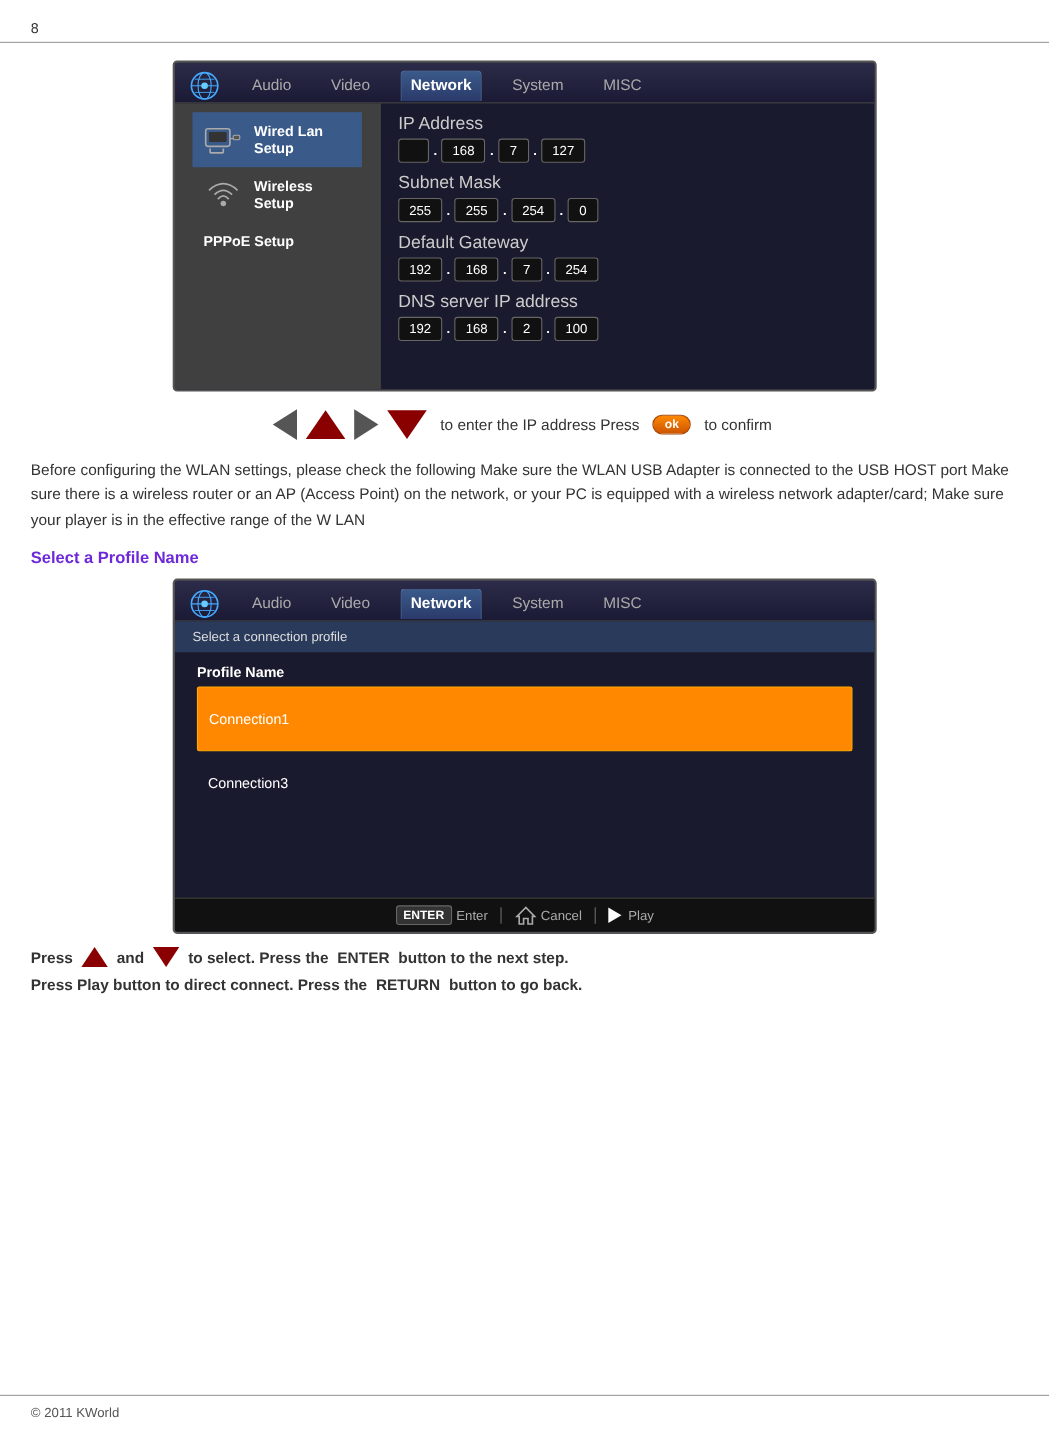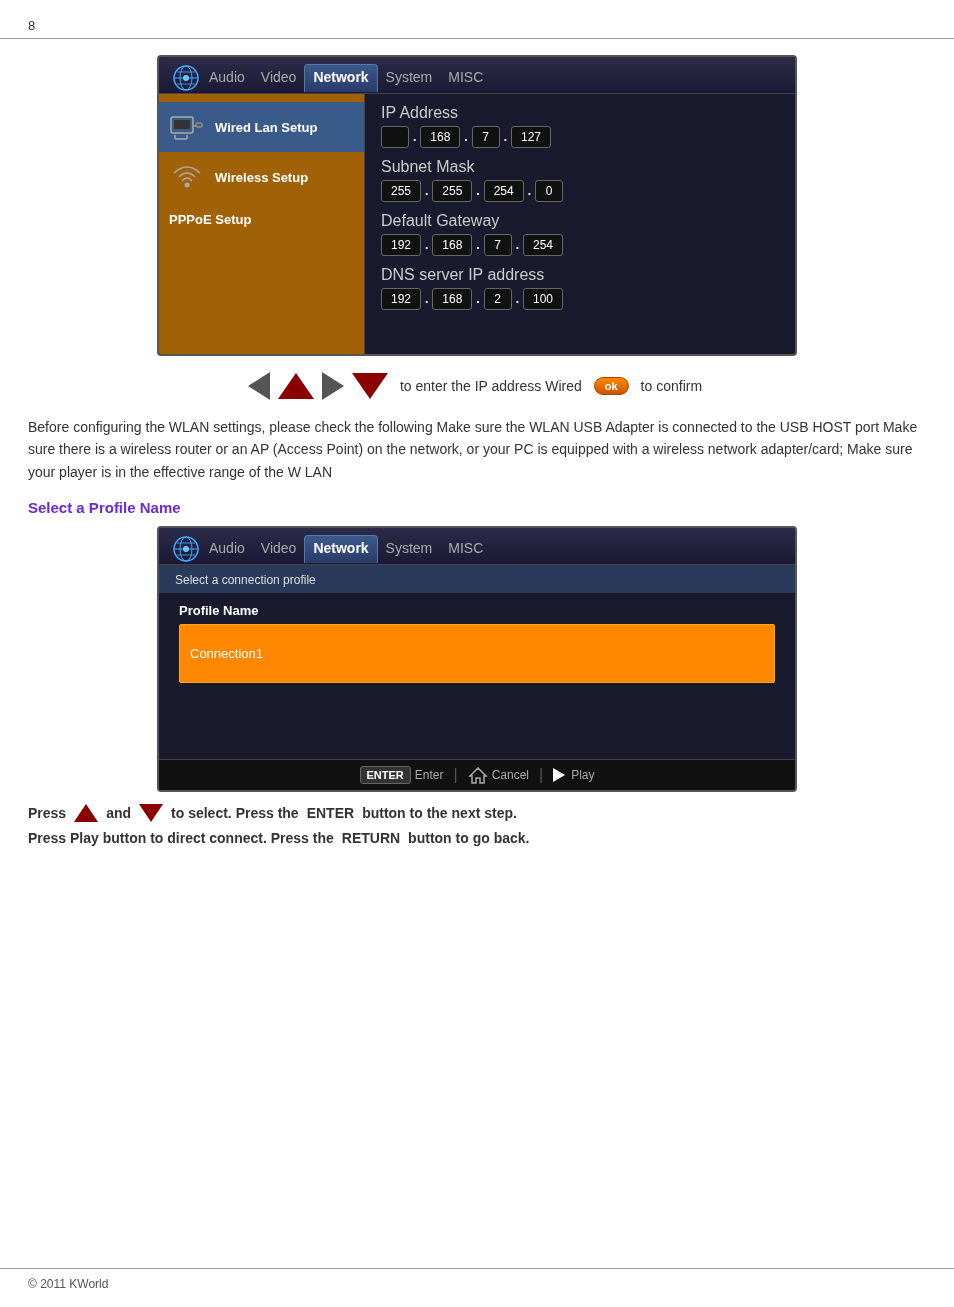--- a/index.html
+++ b/index.html
@@ -62,20 +62,21 @@
       margin: 0 auto;
       width: 640px;
       overflow: hidden;
     }
 
     .screen-header {
       background: linear-gradient(to bottom, #2c2c4a, #1a1a35);
       display: flex;
       align-items: center;
       padding: 6px 12px 0 12px;
+      gap: 20px;
       border-bottom: 1px solid #444;
     }
 
     .screen-tab {
       color: #aaa;
       font-size: 14px;
       padding: 4px 8px 6px 8px;
       cursor: pointer;
     }
 
@@ -88,24 +89,24 @@
       border-bottom: none;
       padding-bottom: 7px;
     }
 
     .screen-body {
       display: flex;
       min-height: 260px;
     }
 
     .screen-sidebar {
-      width: 206px;
-      background: #a16207;
+      width: 187px;
+      background: #404040;
       border-right: 1px solid #444;
-      padding: 8px 0;
+      padding: 8px 16px;
     }
 
     .sidebar-item {
       display: flex;
       align-items: center;
       padding: 10px 10px;
       gap: 10px;
       cursor: pointer;
     }
 
@@ -466,21 +467,21 @@
         </div>
       </div>
     </div>
   </div>
 
   <div class="nav-bar">
     <span class="arrow-left"></span>
     <span class="arrow-up"></span>
     <span class="arrow-right"></span>
     <span class="arrow-down"></span>
-    <span class="nav-text">to enter the IP address Wired</span>
+    <span class="nav-text">to enter the IP address Press</span>
     <span class="ok-btn">ok</span>
     <span class="nav-text">to confirm</span>
   </div>
 
   <div class="section-body">Before configuring the WLAN settings, please check the following Make sure the WLAN USB Adapter is connected to the USB HOST port Make sure there is a wireless router or an AP (Access Point) on the network, or your PC is equipped with a wireless network adapter/card; Make sure your player is in the effective range of the W LAN</div>
 
   <div class="subsection-heading">Select a Profile Name</div>
 
   <div style="display:flex; justify-content:center; margin-bottom:12px;">
     <div class="screenshot-box">
@@ -502,20 +503,21 @@
       </div>
 
       <div style="background:#2a3a5a; padding:5px 16px; text-align:left;">
         <span style="color:#ddd; font-size:12px;">Select a connection profile</span>
       </div>
 
       <div class="screen2-main">
         <div class="profile-name-label">Profile Name</div>
 
         <div class="connection-item selected">Connection1</div>
+        <div class="connection-item">Connection3</div>
 
         <div style="height:60px;"></div>
       </div>
 
       <div class="screen2-footer">
         <div class="footer-btn">
           <span class="footer-key">ENTER</span>
           <span class="footer-label">Enter</span>
         </div>
         <span class="footer-sep">|</span>

